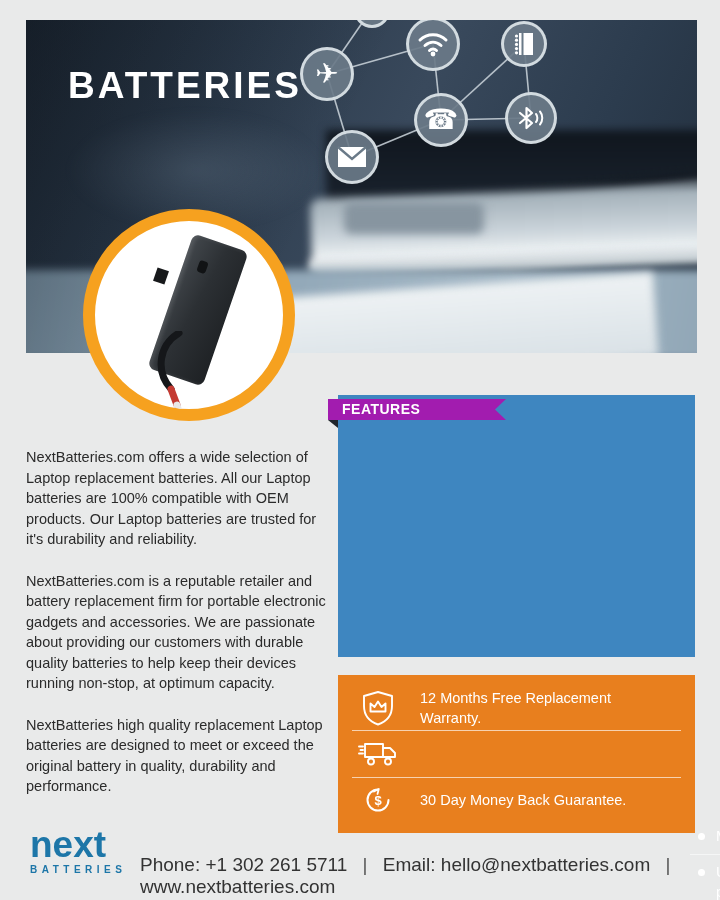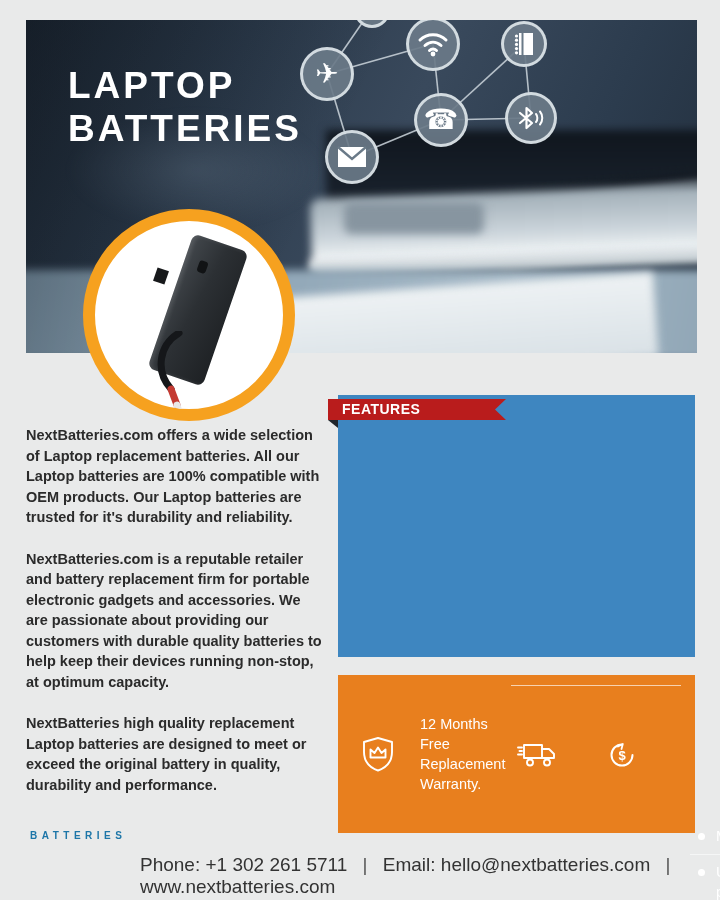--- a/index.html
+++ b/index.html
@@ -41,41 +41,41 @@
                   background:#fff;border:12px solid #f6a11f;box-sizing:border-box;overflow:hidden;}
   .bat-body{position:absolute;left:74px;top:18px;width:58px;height:142px;border-radius:7px;
             transform:rotate(19deg);transform-origin:50% 50%;
             background:linear-gradient(100deg,#43484d 0%,#2c3034 45%,#1e2124 100%);
             box-shadow:inset 3px 0 4px rgba(255,255,255,.12);}
   .bat-latch{position:absolute;left:60px;top:48px;width:12px;height:14px;background:#17191b;transform:rotate(19deg);}
   .bat-slot{position:absolute;left:103px;top:40px;width:9px;height:12px;border-radius:3px;background:#111315;transform:rotate(19deg);}
   .bat-wire{position:absolute;left:46px;top:110px;}
 
   
-  .intro{position:absolute;left:26px;top:425px;width:300px;color:#2b2b2b;
-         font-size:14.5px;line-height:20.5px;font-weight:bold;}
+  .intro{position:absolute;left:26px;top:447px;width:300px;color:#2b2b2b;
+         font-size:14.5px;line-height:20.5px;}
   .intro p{margin:0 0 21px 0;}
 
   
   .features-box{position:absolute;left:338px;top:395px;width:357px;height:262px;background:#3e86c0;}
-  .ribbon{position:absolute;left:328px;top:399px;width:178px;height:21px;background:#b91c1c;
+  .ribbon{position:absolute;left:328px;top:399px;width:178px;height:21px;background:#a21caf;
           color:#fff;font-weight:700;font-size:14px;line-height:21px;padding-left:14px;box-sizing:border-box;
           letter-spacing:.5px;
           clip-path:polygon(0 0,100% 0,calc(100% - 11px) 50%,100% 100%,0 100%);}
   .ribbon-fold{position:absolute;left:328px;top:420px;width:0;height:0;
                border-top:8px solid #20262c;border-left:10px solid transparent;}
   .features-list{position:absolute;left:352px;top:424px;width:330px;margin:0;padding:0;list-style:none;
                  color:#fff;font-size:14.5px;line-height:20px;}
   .features-list li{position:relative;padding:7px 4px 8px 26px;border-bottom:1px solid rgba(255,255,255,.55);}
   .features-list li:last-child{border-bottom:none;}
   .features-list .dot{position:absolute;left:8px;top:14px;width:7px;height:7px;border-radius:50%;background:#fff;}
 
   
   .guarantee-box{position:absolute;left:338px;top:675px;width:357px;height:158px;background:#e87f1e;
-                 color:#fff;display:flex;justify-content:space-between;
+                 color:#fff;display:flex;flex-direction:column;justify-content:space-between;
                  padding:10px 14px;box-sizing:border-box;}
   .g-row{display:flex;align-items:center;gap:22px;flex:1;padding:2px 6px;}
   .g-row + .g-row{border-top:1px solid rgba(255,255,255,.65);}
   .g-icon{flex:0 0 40px;display:flex;align-items:center;justify-content:center;}
   .g-text{font-size:14.5px;line-height:20px;}
 
   
   .footer{position:absolute;left:0;top:828px;width:720px;height:60px;}
   .logo{position:absolute;left:30px;top:0;color:#1d76a8;}
   .logo-next{font-size:37px;font-weight:700;line-height:34px;letter-spacing:0;}
@@ -154,21 +154,20 @@
     </div>
 
     <div class="net-node" style="left:299px;top:110px;width:54px;height:54px;">
       <svg width="30" height="22" viewBox="0 0 30 22">
         <rect x="1" y="1" width="28" height="20" fill="#fff"></rect>
         <path d="M1 1 L15 13 L29 1" fill="none" stroke="rgba(106,122,136,1)" stroke-width="2.4"></path>
       </svg>
     </div>
 
     <div class="hero-title">
-      <div>LAPTOP</div>
       <div>BATTERIES</div>
     </div>
   </div>
 
   <div class="product-circle">
     <div class="bat-latch"></div>
     <div class="bat-body"></div>
     <div class="bat-slot"></div>
     <svg class="bat-wire" width="70" height="90" viewBox="0 0 70 90">
       <path d="M38 2 C18 14 14 40 30 58" fill="none" stroke="#15171a" stroke-width="7" stroke-linecap="round"></path>
@@ -221,25 +220,27 @@
       </span>
     </div>
     <div class="g-row">
       <span class="g-icon">
         <svg width="34" height="34" viewBox="0 0 34 34" fill="none">
           <path d="M27.5 17 A10.5 10.5 0 1 1 17 6.5" stroke="#fff" stroke-width="2" stroke-linecap="round"></path>
           <path d="M13 8.5 L17.8 6 L16.5 11" stroke="#fff" stroke-width="1.8" fill="none" stroke-linecap="round" stroke-linejoin="round"></path>
           <text x="17" y="21.5" text-anchor="middle" font-size="13" font-weight="bold" fill="#fff" font-family="Liberation Sans, sans-serif">$</text>
         </svg>
       </span>
+      <span class="g-text">30 Day Money Back Guarantee.</span>
     </div>
   </div>
 
   <div class="footer">
     <div class="logo">
+      <div class="logo-next">next</div>
       <div class="logo-batteries">BATTERIES</div>
     </div>
     <div class="contact">
       <span>Phone: +1 302 261 5711</span>
       <span class="sep">|</span>
       <span>Email: hello@nextbatteries.com</span>
       <span class="sep">|</span>
       <span>www.nextbatteries.com</span>
     </div>
   </div>

